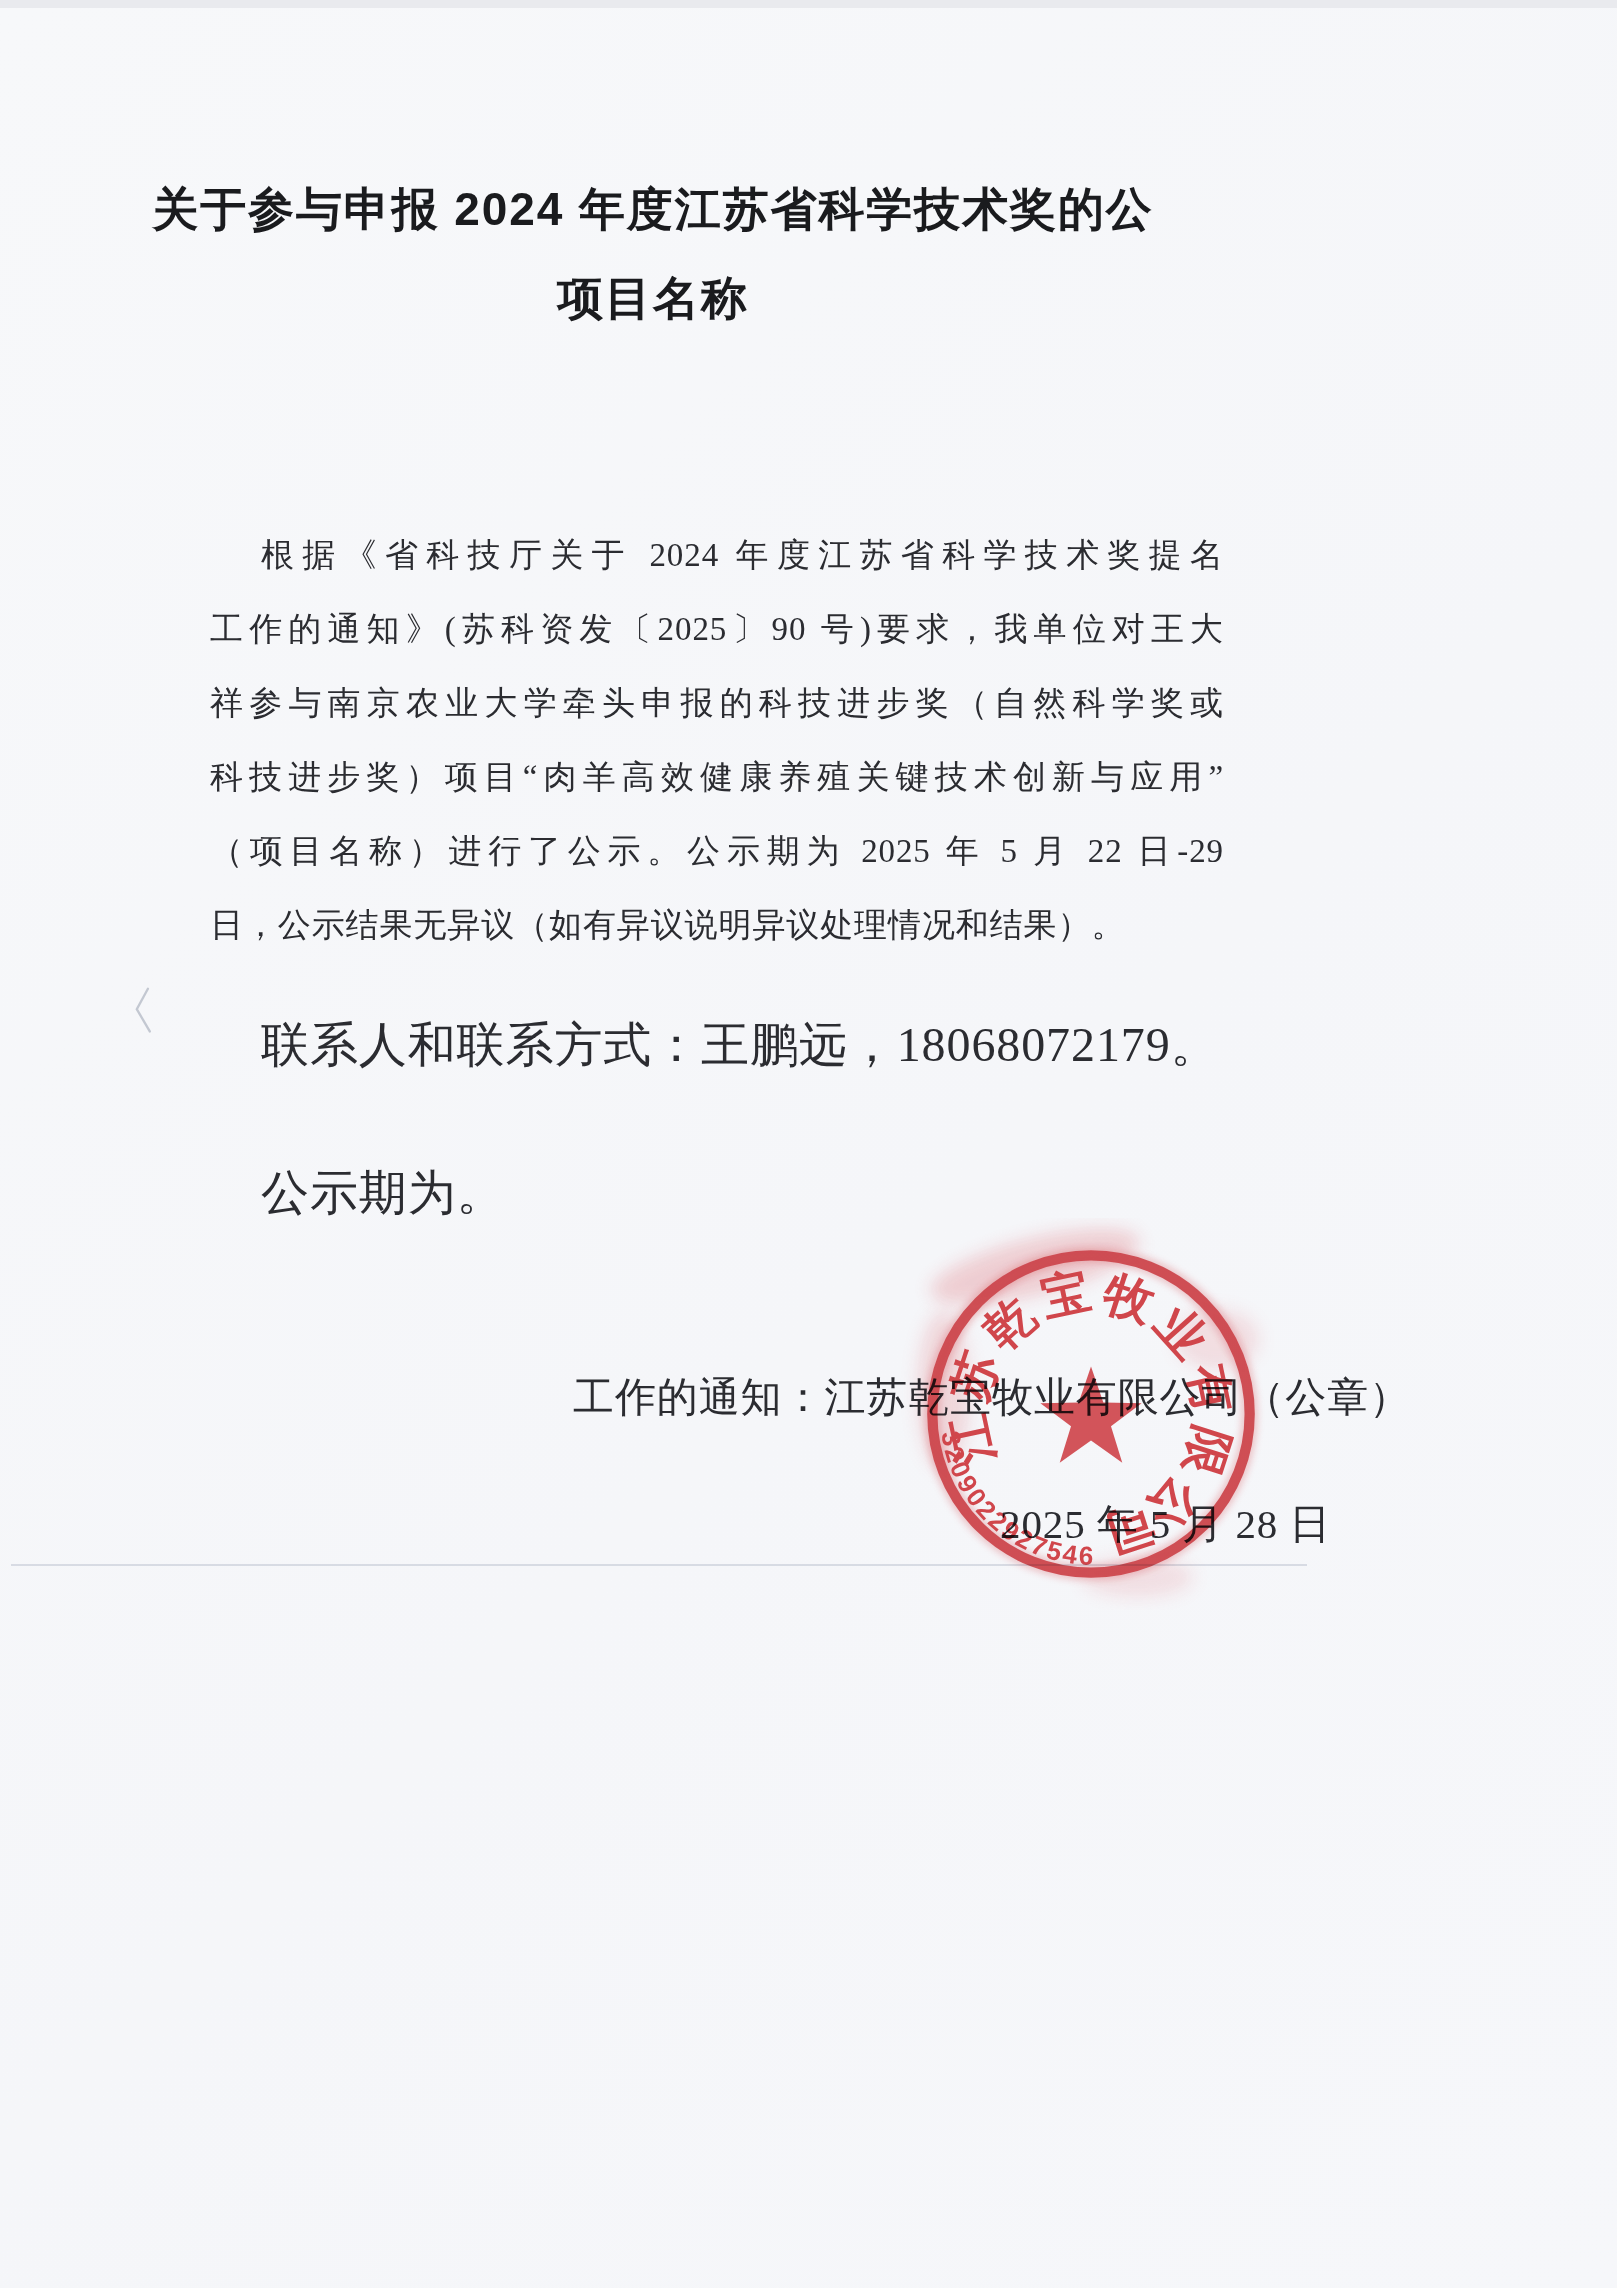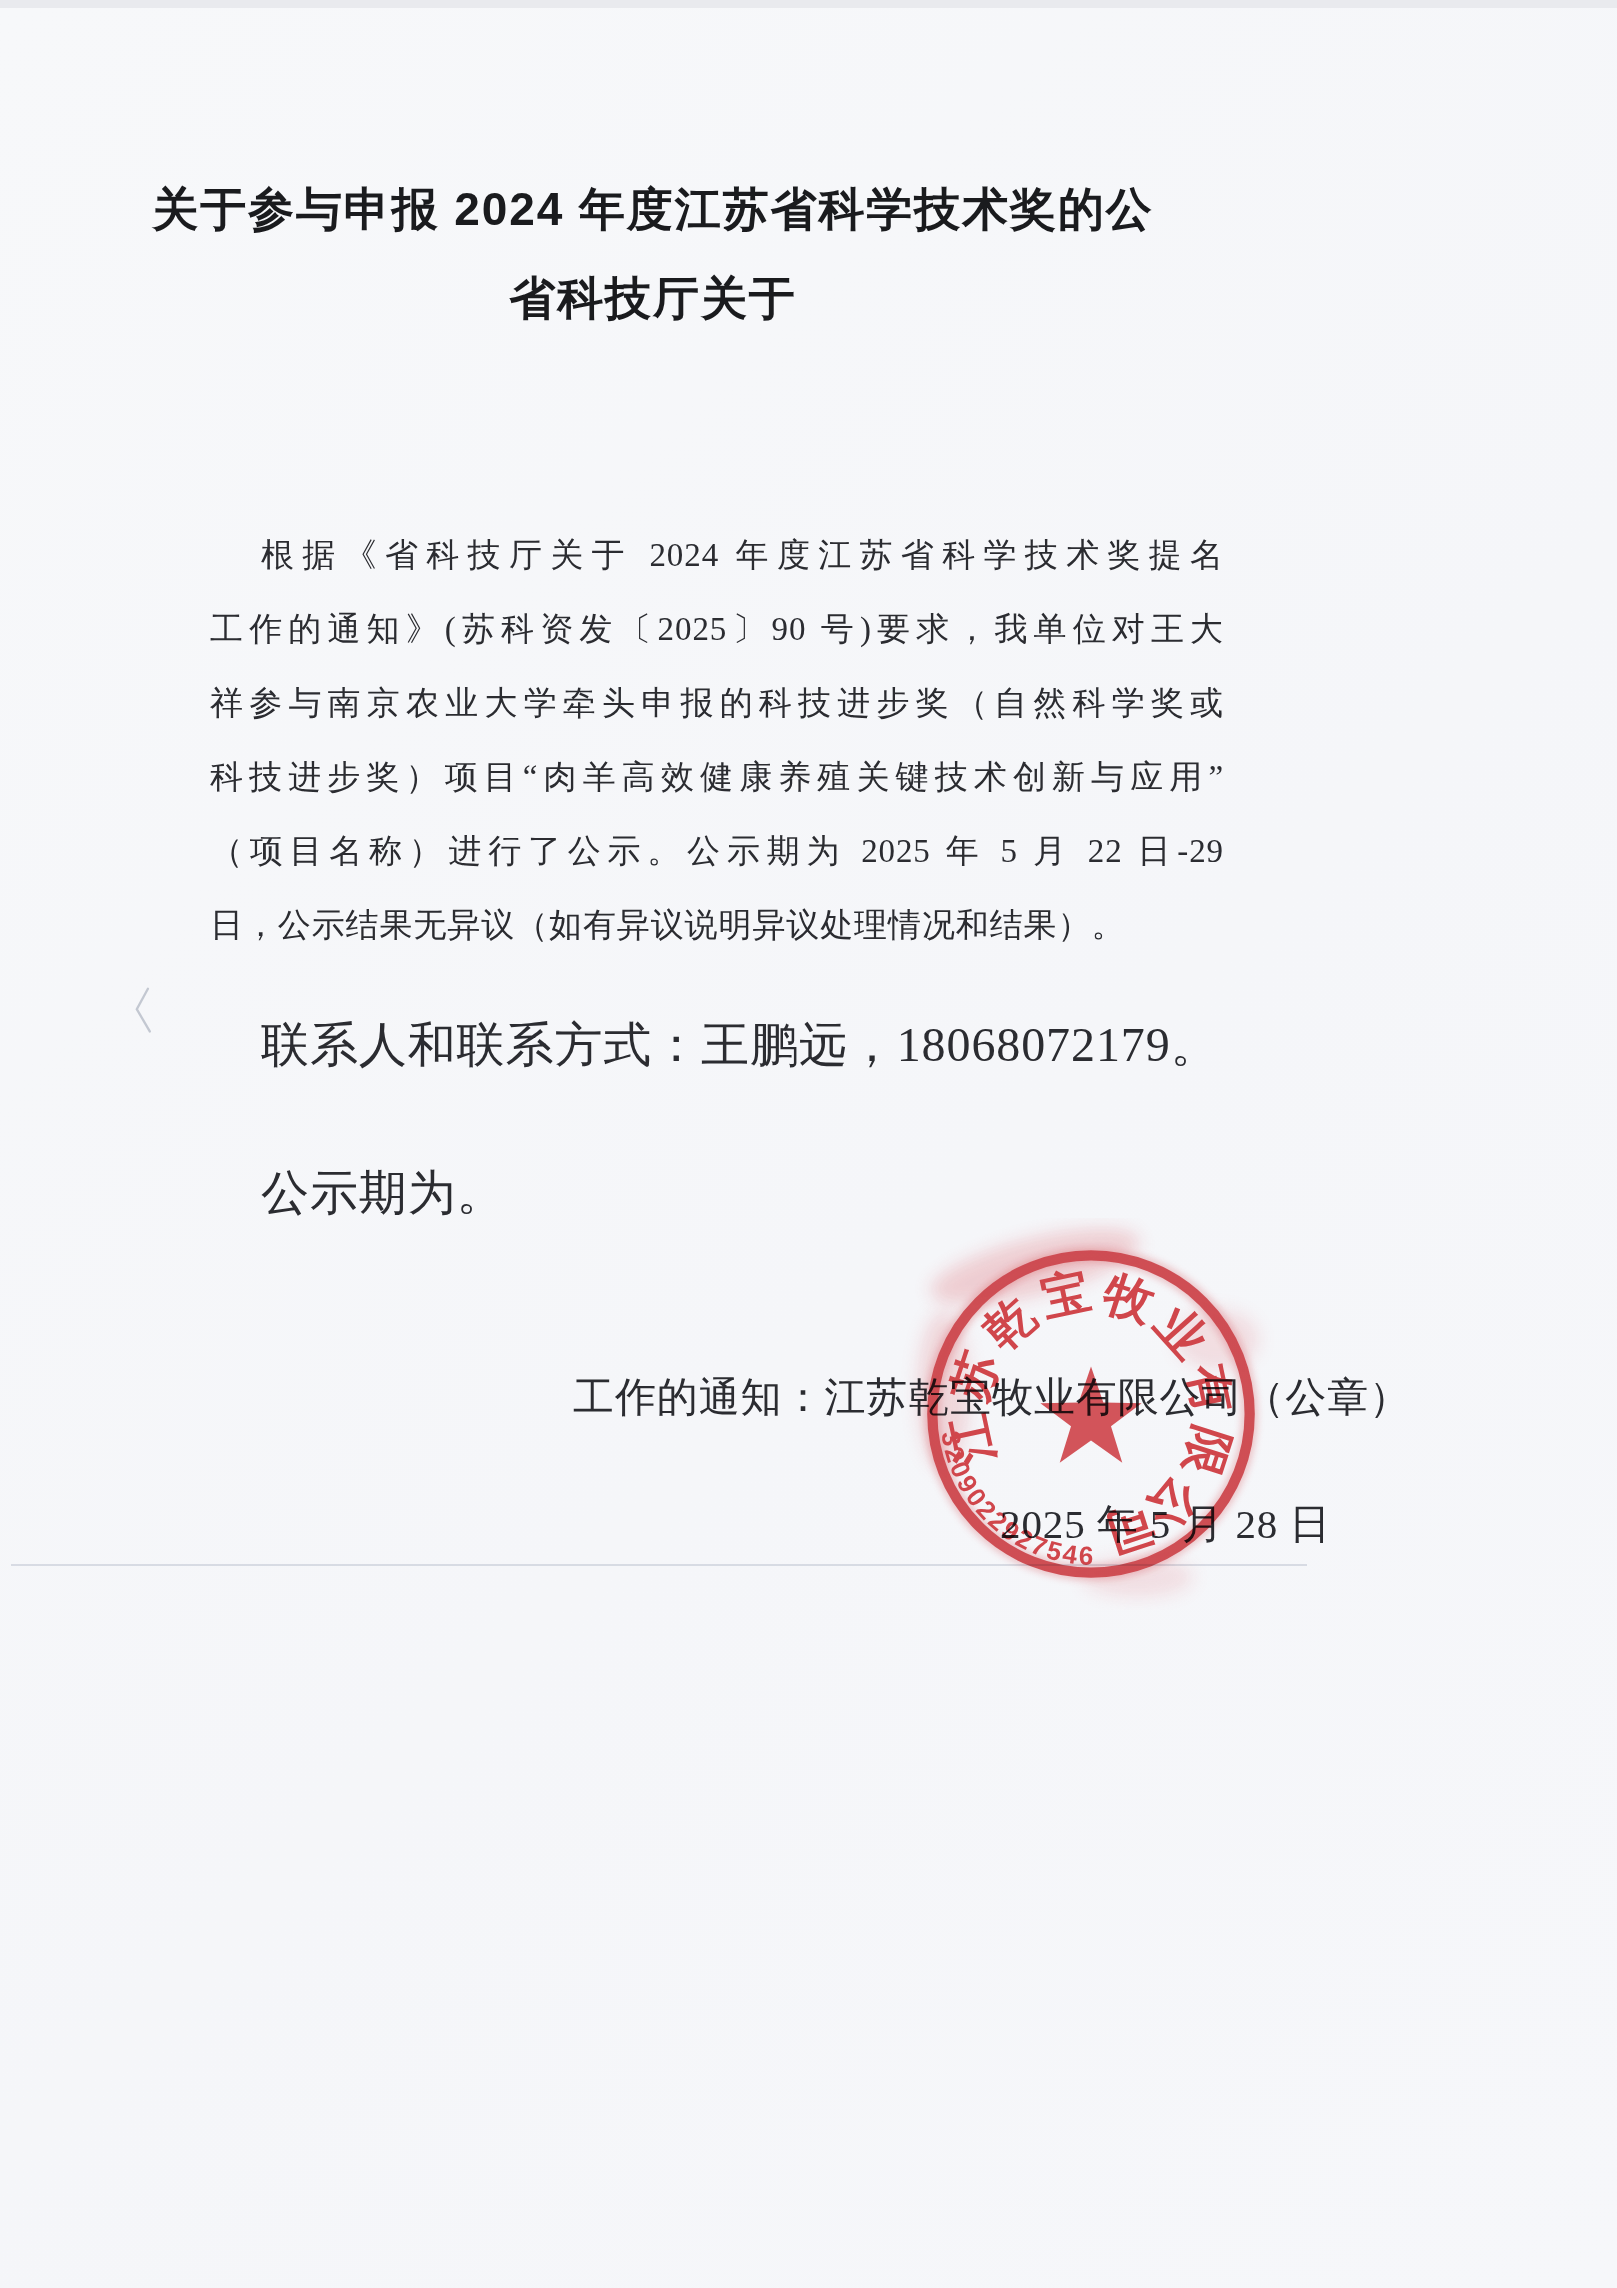--- a/index.html
+++ b/index.html
@@ -58,21 +58,21 @@
   .seal .ringblur{filter:blur(4px);}
   .seal .smudge{filter:blur(9px);}
 </style>
 </head>
 <body>
 
 <div class="page">
 
   <div class="title">
     <div>关于参与申报 2024 年度江苏省科学技术奖的公</div>
-    <div>省科技厅关于</div>
+    <div>项目名称</div>
   </div>
 
   <div class="bodyblock">
     <div class="bline just indent">根据《省科技厅关于 2024 年度江苏省科学技术奖提名</div>
     <div class="bline just">工作的通知》(苏科资发〔2025〕90 号)要求，我单位对王大</div>
     <div class="bline just">祥参与南京农业大学牵头申报的科技进步奖（自然科学奖或</div>
     <div class="bline just">科技进步奖）项目“肉羊高效健康养殖关键技术创新与应用”</div>
     <div class="bline just">（项目名称）进行了公示。公示期为 2025 年 5 月 22 日-29</div>
     <div class="bline">日，公示结果无异议（如有异议说明异议处理情况和结果）。</div>
   </div>

